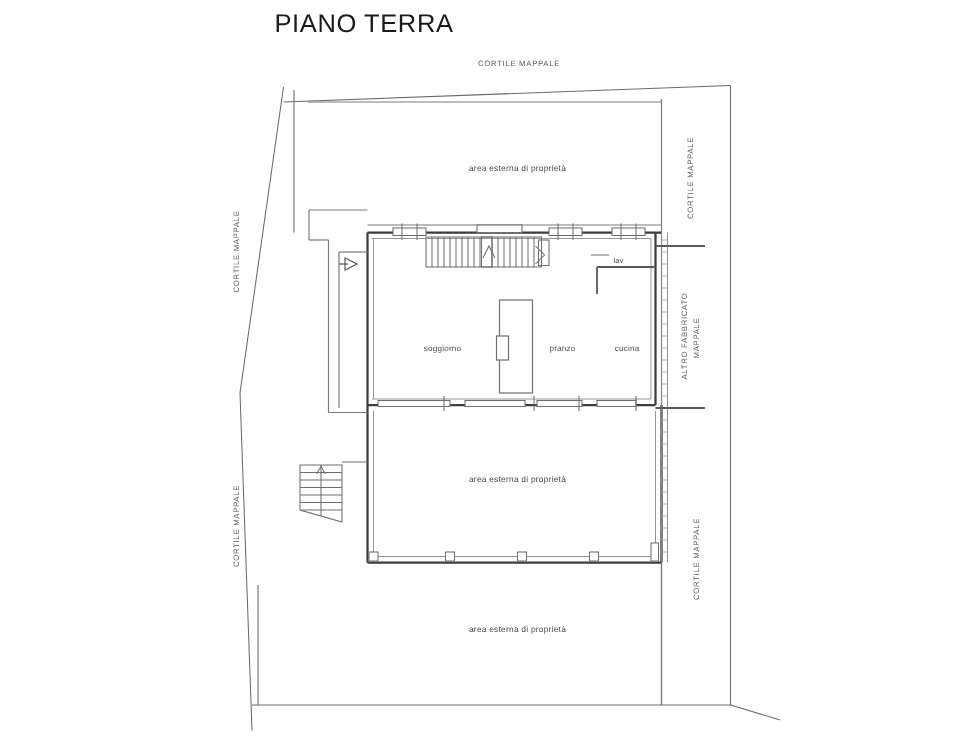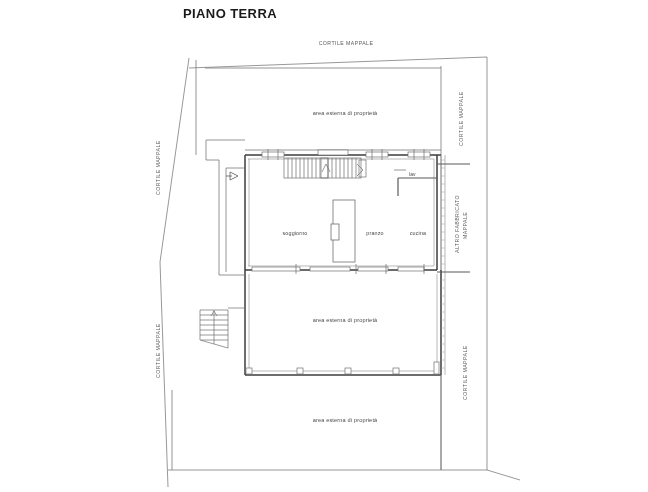--- a/index.html
+++ b/index.html
@@ -18,22 +18,22 @@
   #plan-root {
     position: relative;
     width: 648px;
     height: 492px;
     background: #ffffff;
   }
   #drawing-title {
     position: absolute;
     left: 183px;
     top: 6px;
-    font-size: 13px;
-    font-weight: 700;
+    font-size: 17px;
+    font-weight: 400;
     letter-spacing: 0.4px;
     color: #1a1a1a;
     white-space: nowrap;
   }
   #plan-svg {
     position: absolute;
     left: 0;
     top: 0;
     width: 648px;
     height: 492px;

